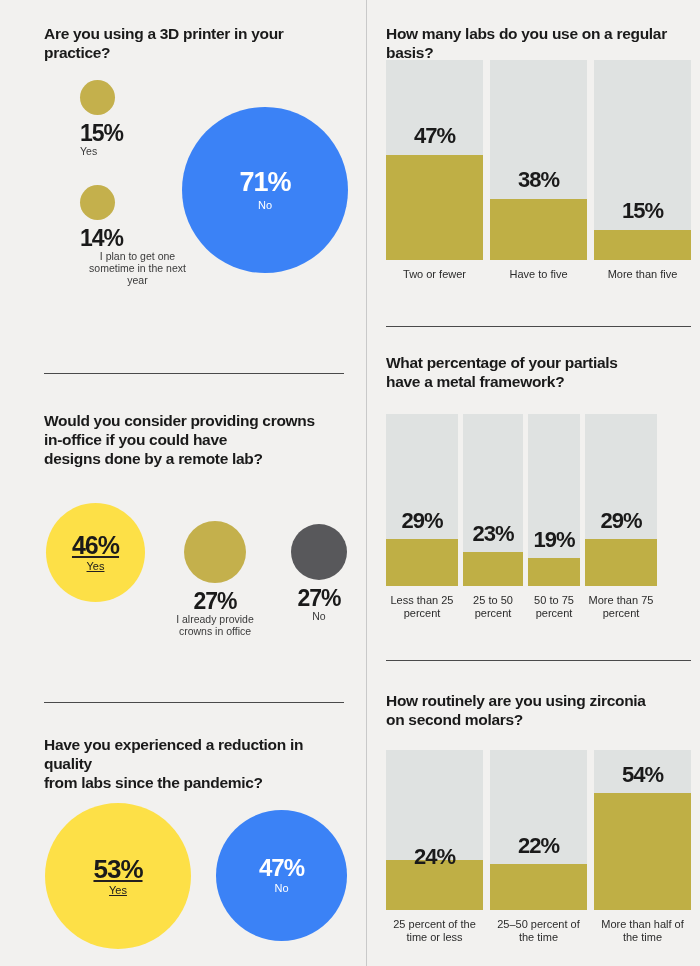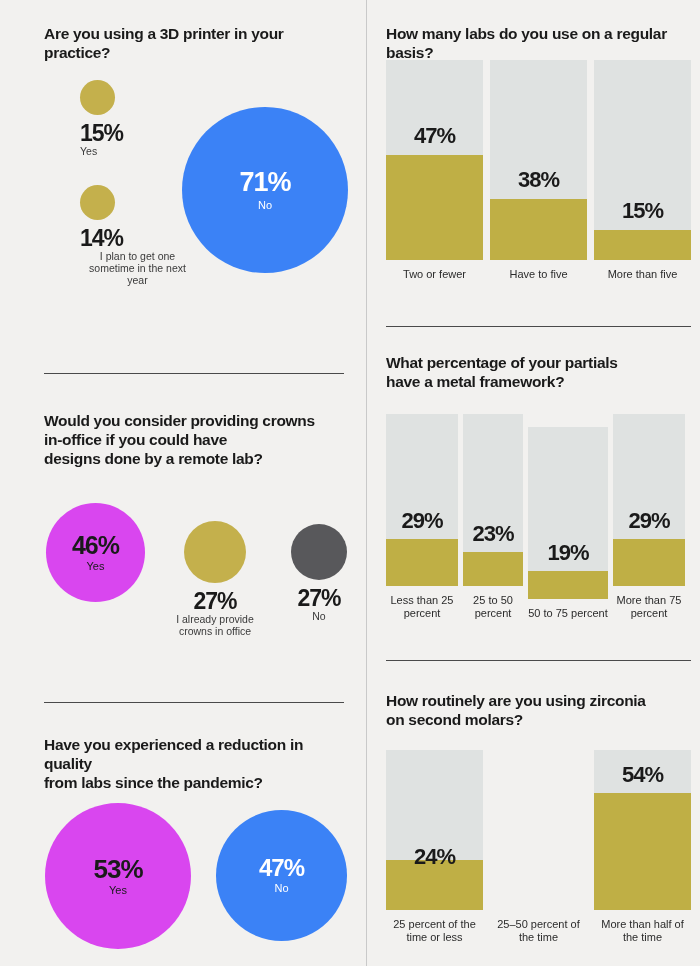--- a/index.html
+++ b/index.html
@@ -52,21 +52,21 @@
   }
   
   .circle {
     position: absolute;
     border-radius: 50%;
     display: flex;
     flex-direction: column;
     align-items: center;
     justify-content: center;
   }
-  .circle.gold { background: #d946ef; }
+  .circle.gold { background: #fde047; text-decoration: underline; }
   .circle.gray { background: #3b82f6; }
   .c-pct {
     font-weight: bold;
     line-height: 1;
     letter-spacing: -1px;
   }
   .c-lbl {
     line-height: 1.05;
     text-align: center;
   }
@@ -250,21 +250,21 @@
 25 percent</div>
       </div>
       <div class="barcol" style="width:60px; margin-right:5px;">
         <div class="track" style="height:172px;">
           <div class="fill" style="height:34px;"></div>
           <div class="bar-pct" style="bottom:41px;">23%</div>
         </div>
         <div class="bar-lbl">25 to
 50 percent</div>
       </div>
-      <div class="barcol" style="width:80px; margin-right:5px;">
+      <div class="barcol" style="width:52px; margin-right:5px;">
         <div class="track" style="height:172px;">
           <div class="fill" style="height:28px;"></div>
           <div class="bar-pct" style="bottom:35px;">19%</div>
         </div>
         <div class="bar-lbl">50 to
 75 percent</div>
       </div>
       <div class="barcol" style="width:72px;">
         <div class="track" style="height:172px;">
           <div class="fill" style="height:47px;"></div>
@@ -283,20 +283,24 @@
     <div class="barchart" style="left:19px; top:750px; width:305px;">
       <div class="barcol" style="width:97px; margin-right:7px;">
         <div class="track" style="height:160px;">
           <div class="fill" style="height:50px;"></div>
           <div class="bar-pct" style="bottom:42px;">24%</div>
         </div>
         <div class="bar-lbl">25 percent of the
 time or less</div>
       </div>
       <div class="barcol" style="width:97px; margin-right:7px;">
+        <div class="track" style="height:160px;">
+          <div class="fill" style="height:46px;"></div>
+          <div class="bar-pct" style="bottom:53px;">22%</div>
+        </div>
         <div class="bar-lbl">25–50 percent
 of the time</div>
       </div>
       <div class="barcol" style="width:97px;">
         <div class="track" style="height:160px;">
           <div class="fill" style="height:117px;"></div>
           <div class="bar-pct" style="bottom:124px;">54%</div>
         </div>
         <div class="bar-lbl">More than half
 of the time</div>

